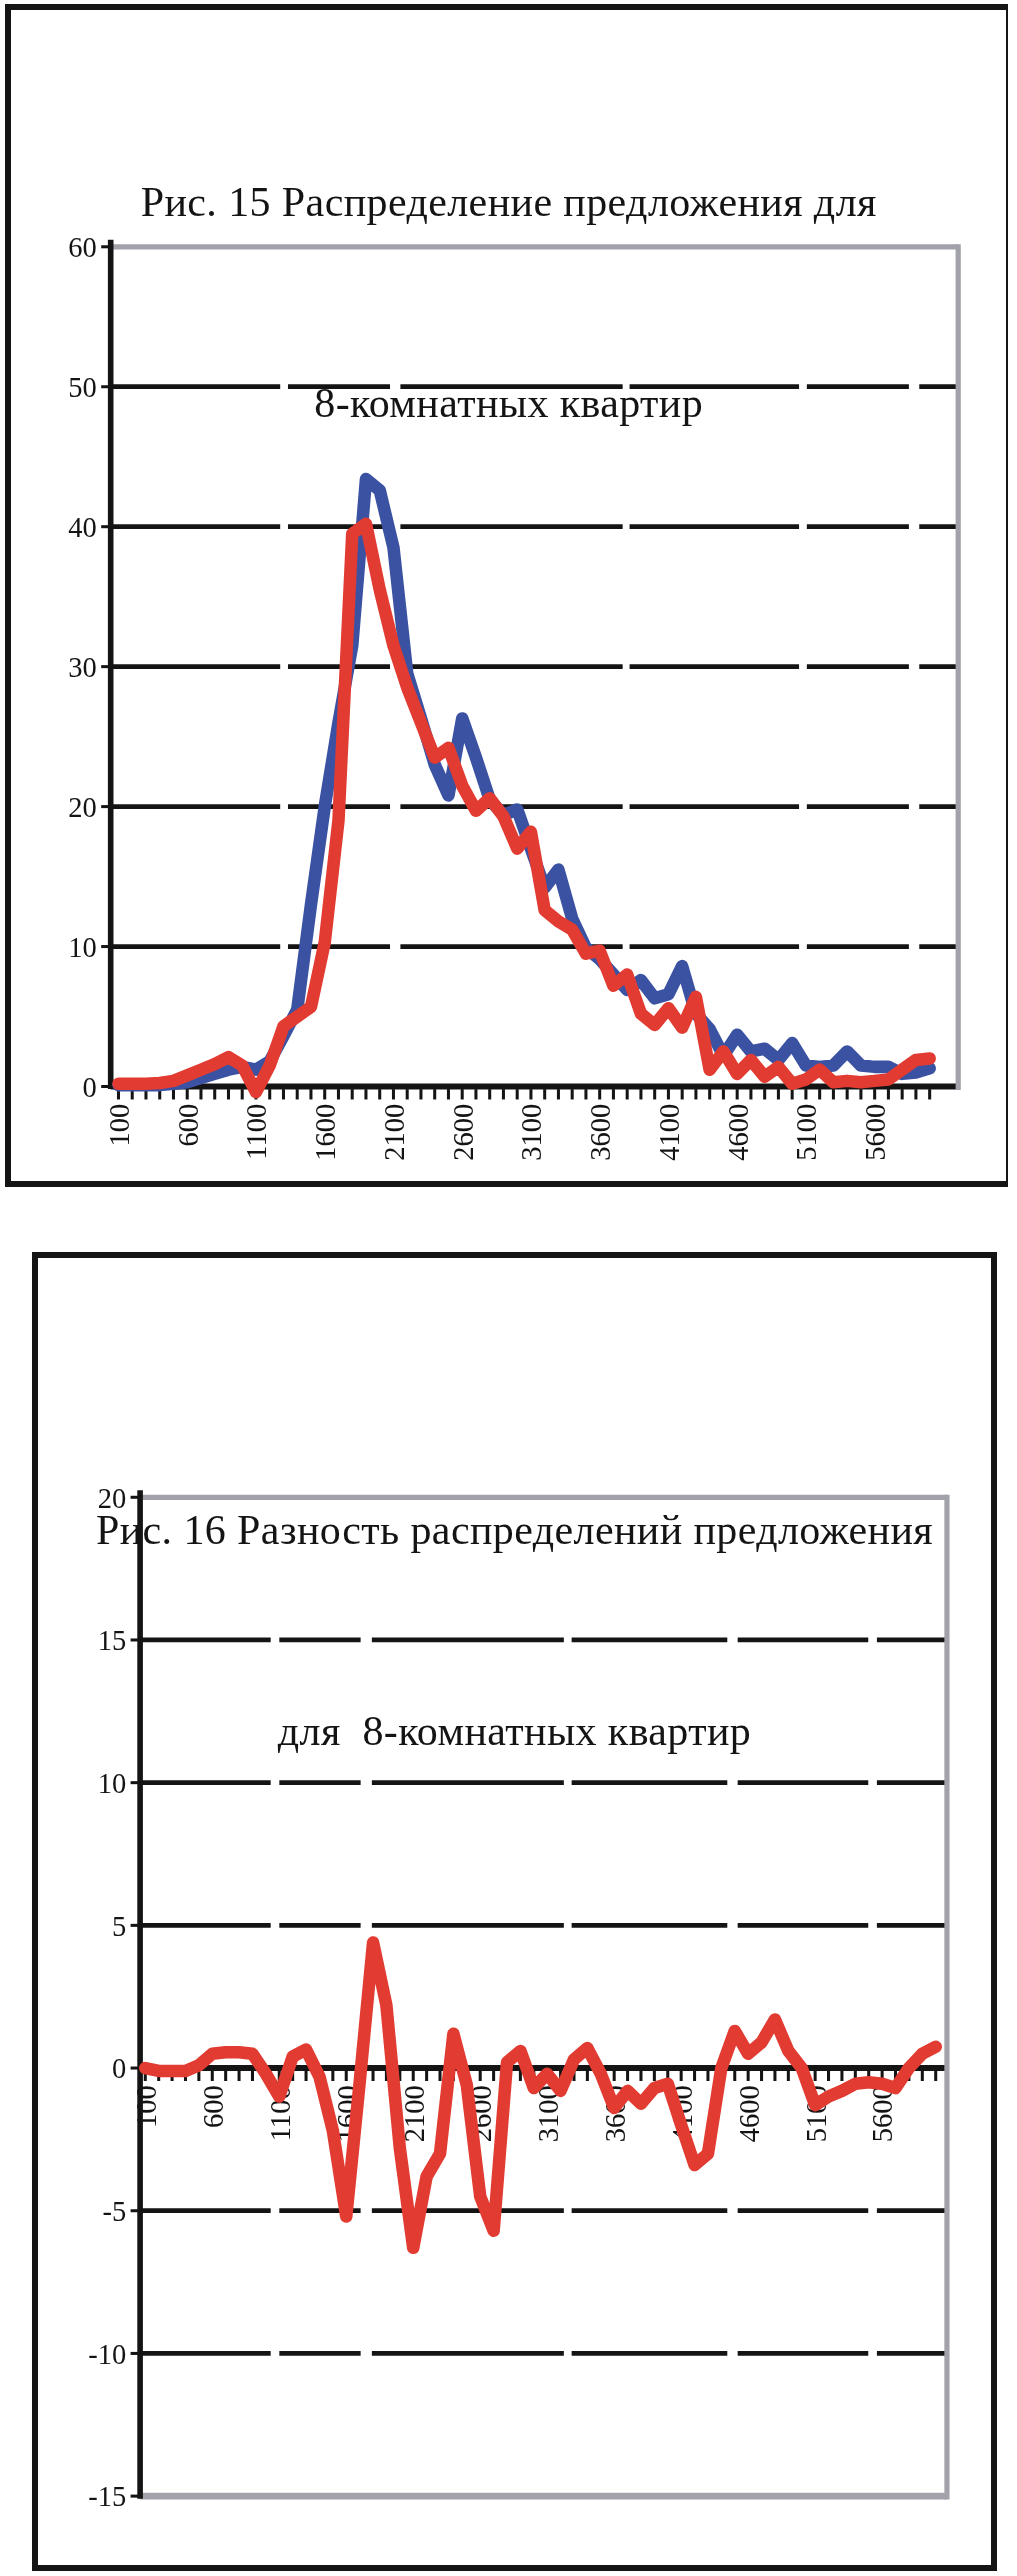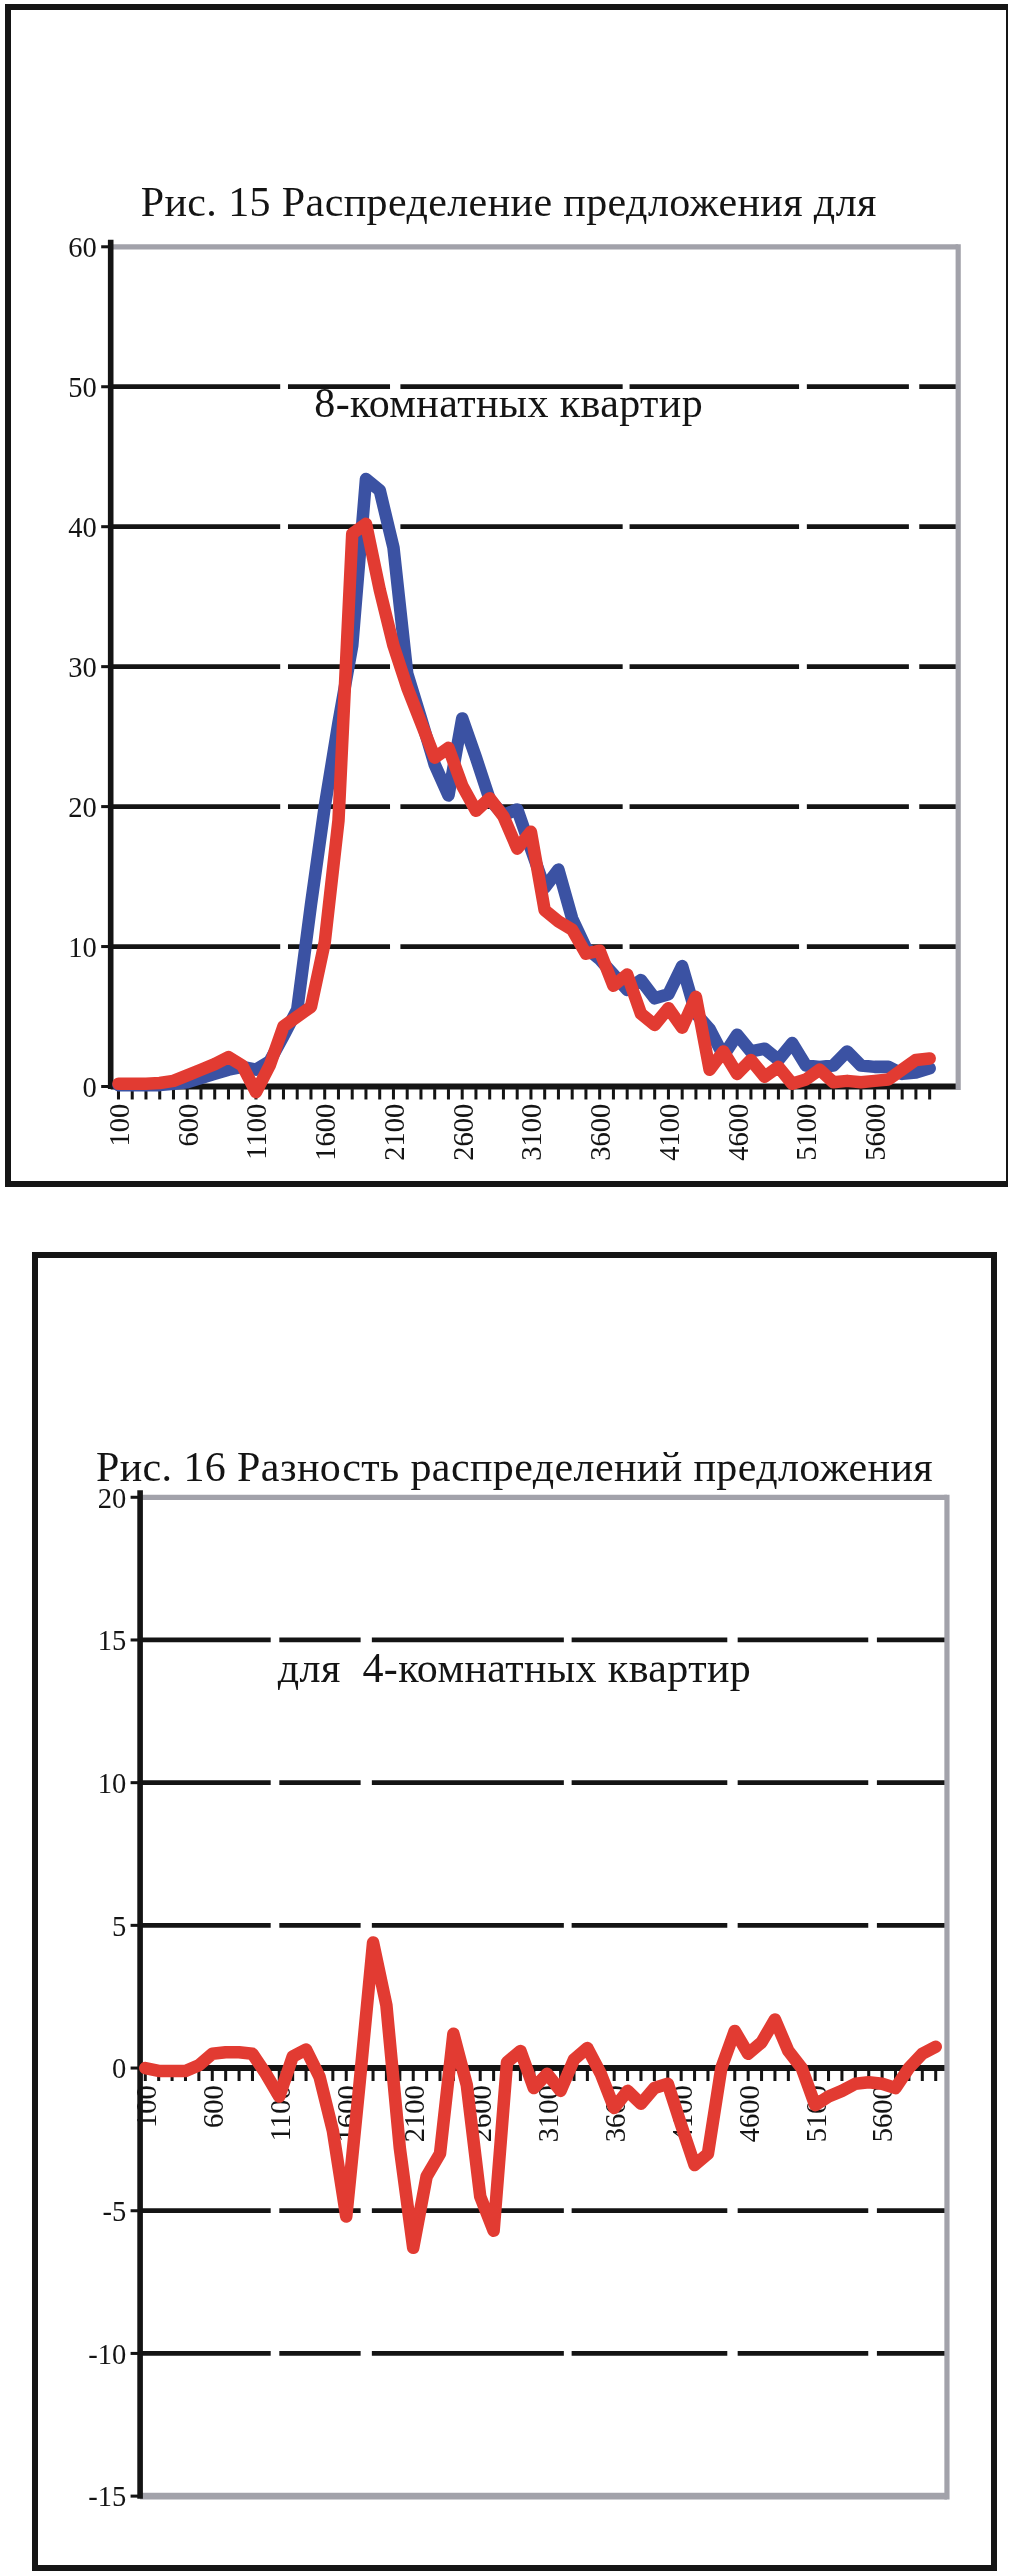--- a/index.html
+++ b/index.html
@@ -22,39 +22,39 @@
   .fig-title {
     position: absolute;
     text-align: center;
     color: #141414;
     font-size: 42px;
     line-height: 67px;
     letter-spacing: 0.4px;
     white-space: pre;
   }
   #fig15-title { left: 5.2px;  top: 35px;   width: 1007px; }
-  #fig16-title { left: 32px; top: 1300px; width: 965px; }
+  #fig16-title { left: 32px; top: 1363px; width: 965px; }
   #chart-layer { position: absolute; left: 0; top: 0; }
 </style>
 </head>
 <body>
 
 <div class="page">
 
   <div class="figure-box" id="fig15-box"></div>
   <div class="figure-box" id="fig16-box"></div>
 
   <div class="fig-title" id="fig15-title">
     <div>Рис. 15 Распределение предложения для</div>
     <div>8-комнатных квартир</div>
   </div>
 
   <div class="fig-title" id="fig16-title">
     <div>Рис. 16 Разность распределений предложения</div>
-    <div>для  4-комнатных квартир</div>
+    <div>для  8-комнатных квартир</div>
   </div>
 
   <svg id="chart-layer" width="1017" height="2576" viewBox="0 0 1176 2978">
       <line x1="128" y1="1256" x2="1110" y2="1256" stroke="#141414" stroke-width="7"></line>
       <line x1="128" y1="1094.1666666666667" x2="1108" y2="1094.1666666666667" stroke="#141414" stroke-width="5.5" stroke-dasharray="196 9 118 12 257 8"></line>
       <line x1="128" y1="932.3333333333333" x2="1108" y2="932.3333333333333" stroke="#141414" stroke-width="5.5" stroke-dasharray="196 9 118 12 257 8"></line>
       <line x1="128" y1="770.5" x2="1108" y2="770.5" stroke="#141414" stroke-width="5.5" stroke-dasharray="196 9 118 12 257 8"></line>
       <line x1="128" y1="608.6666666666666" x2="1108" y2="608.6666666666666" stroke="#141414" stroke-width="5.5" stroke-dasharray="196 9 118 12 257 8"></line>
       <line x1="128" y1="446.83333333333337" x2="1108" y2="446.83333333333337" stroke="#141414" stroke-width="5.5" stroke-dasharray="196 9 118 12 257 8"></line>
       <line x1="128" y1="285" x2="1108" y2="285" stroke="#a2a2aa" stroke-width="6"></line>

